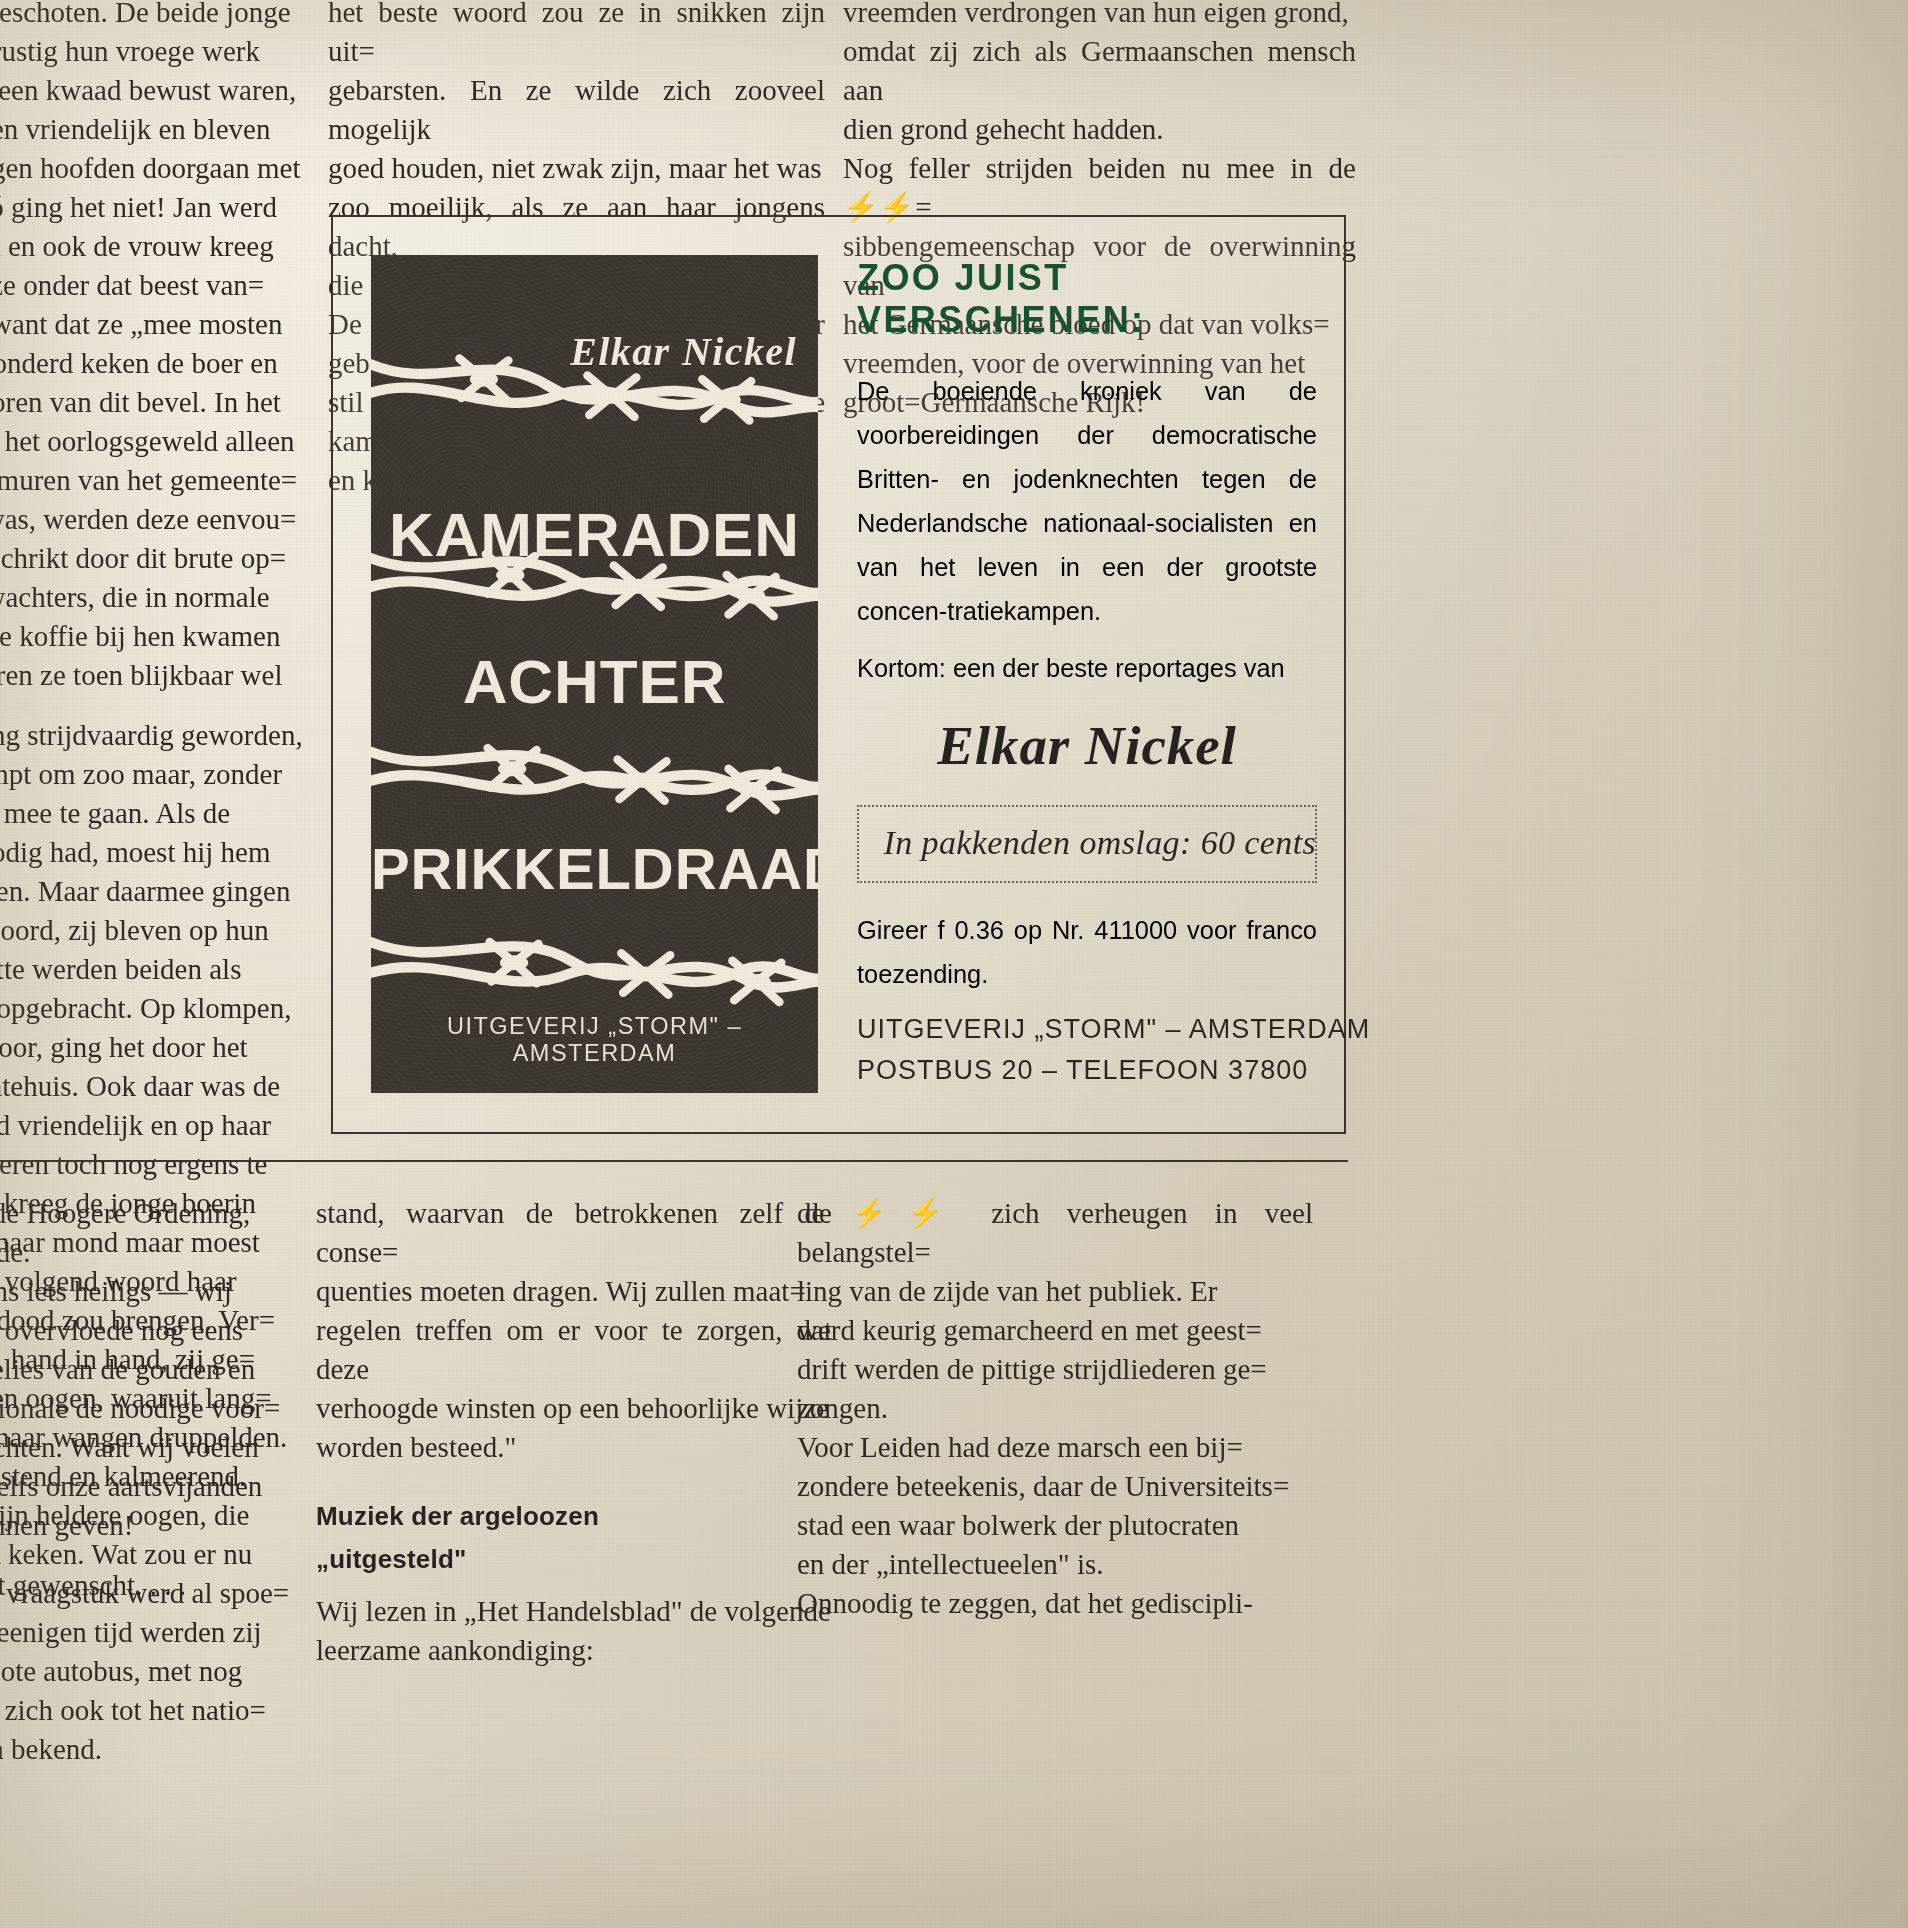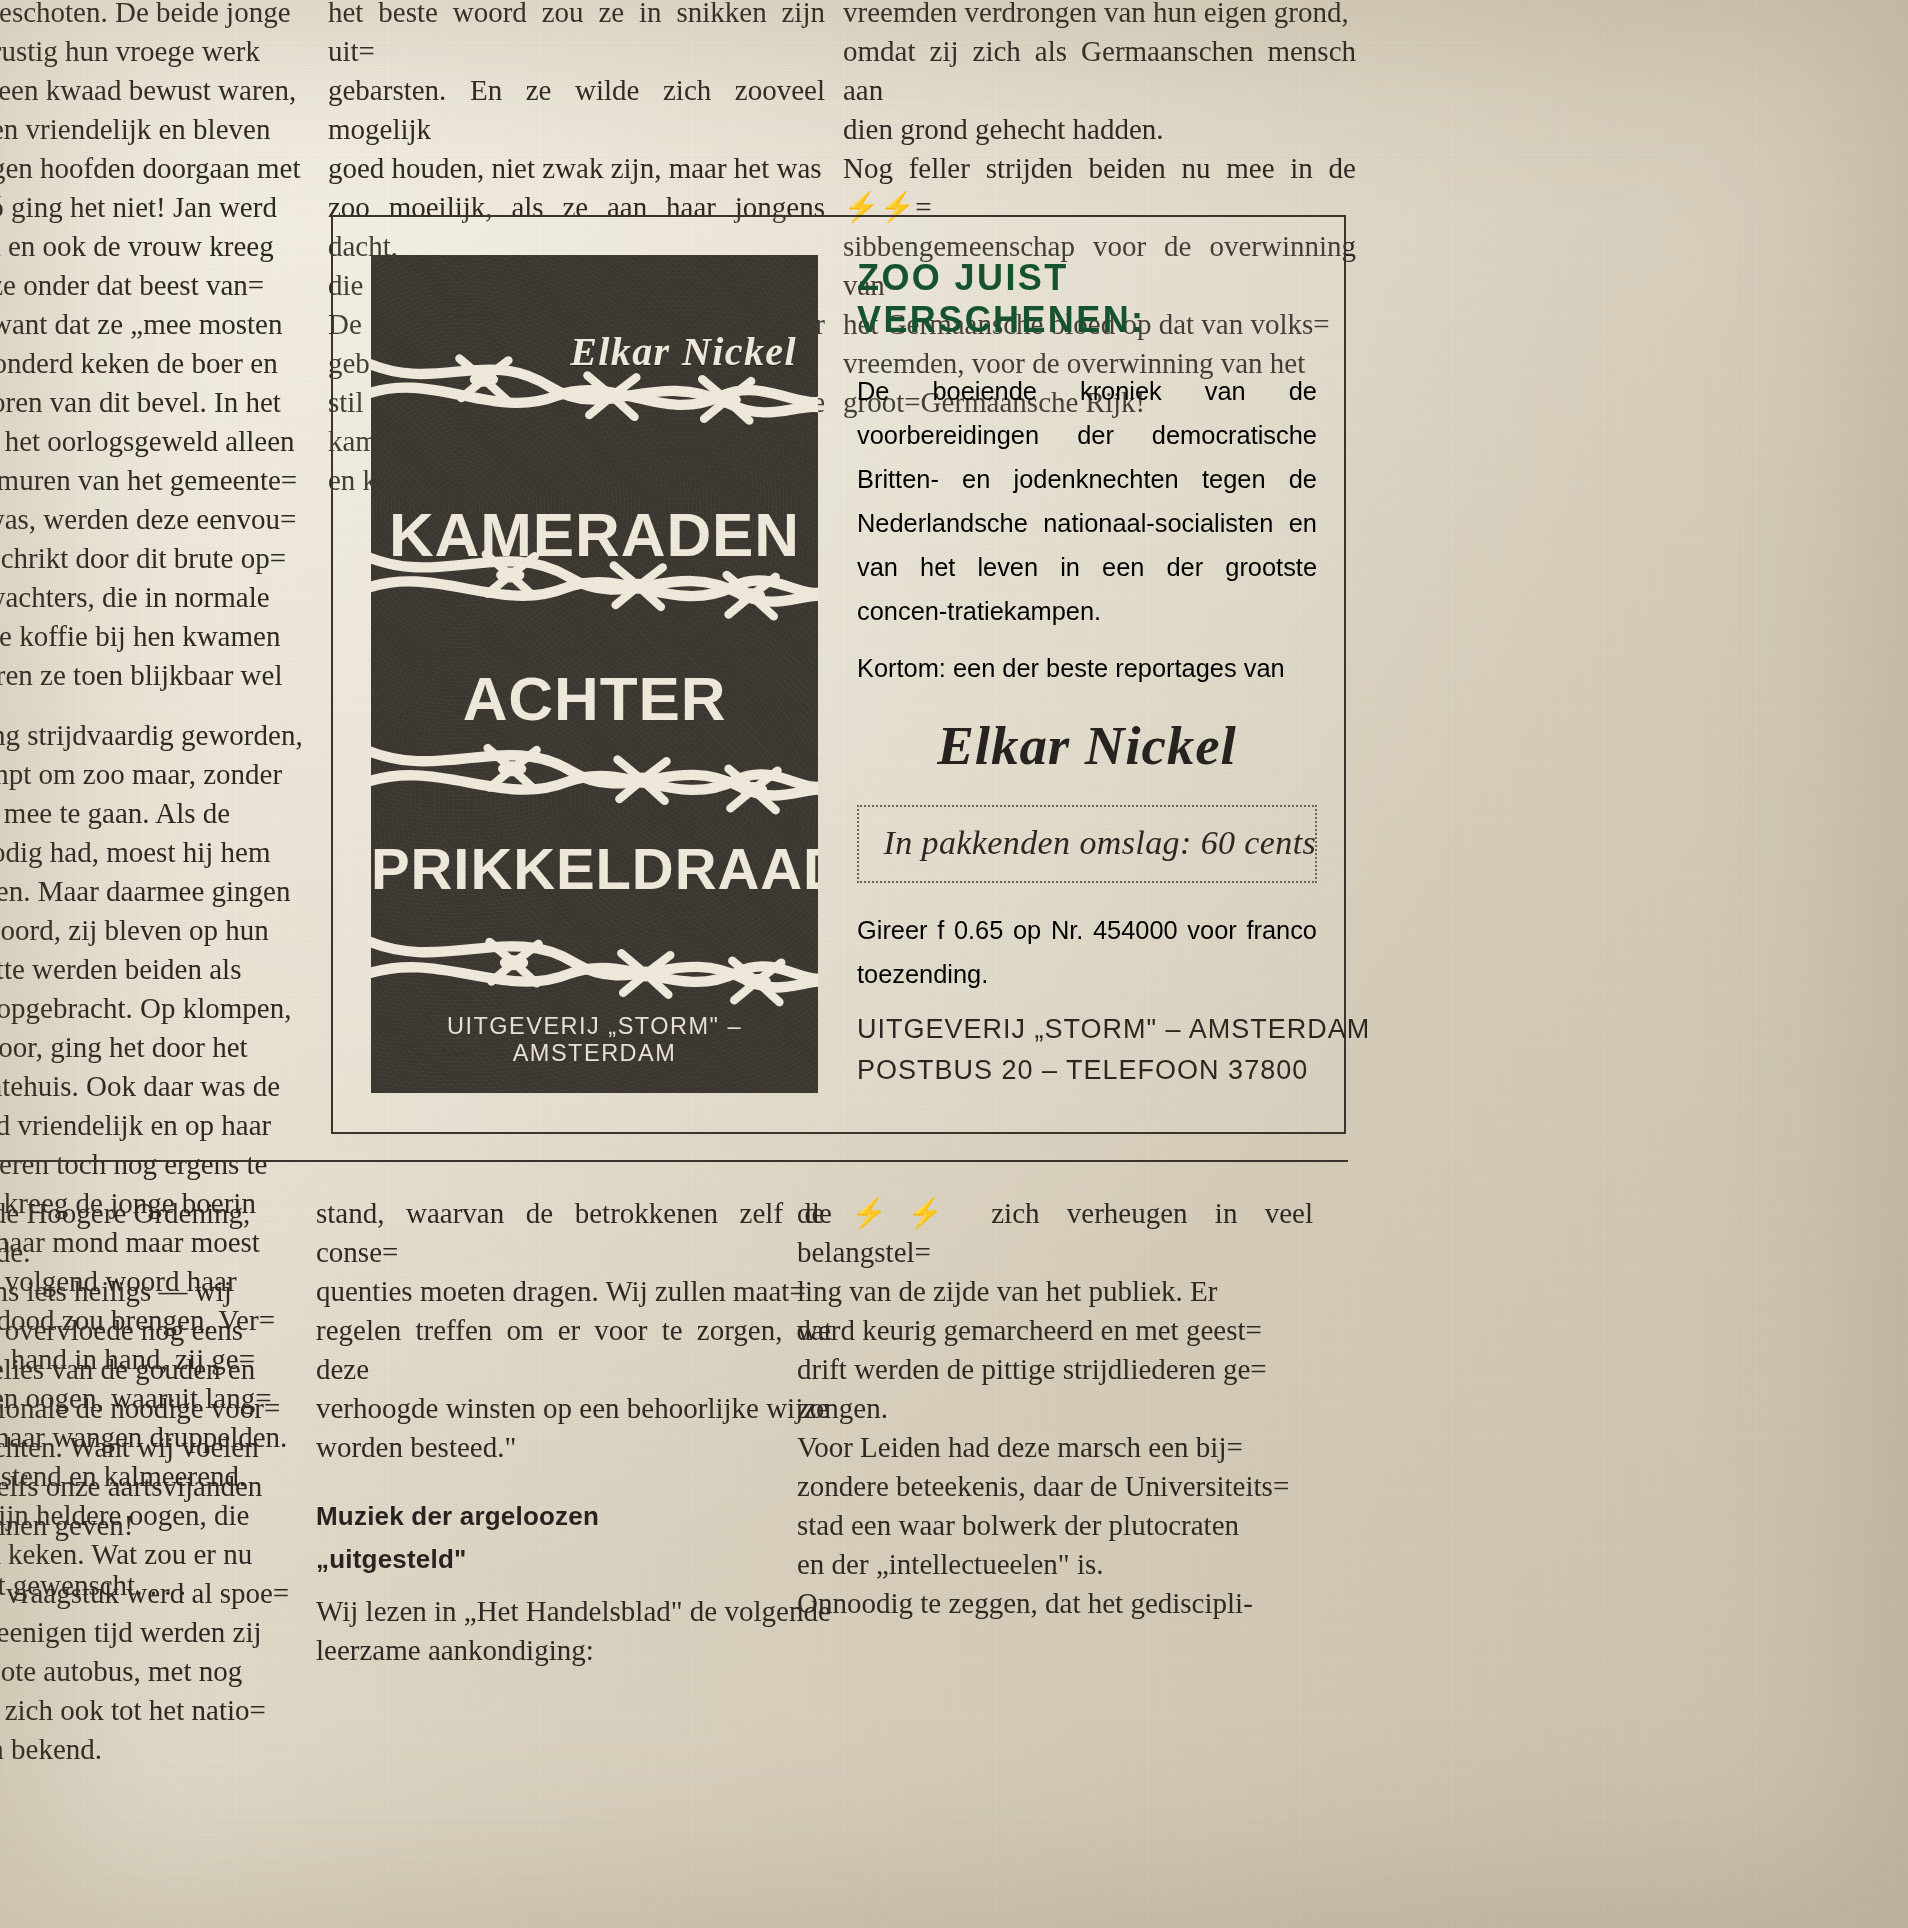--- a/index.html
+++ b/index.html
@@ -95,21 +95,21 @@
   }
   .cover-word{
     position:absolute;left:0;right:0;
     text-align:center;
     font-family:"Liberation Sans", sans-serif;
     font-weight:bold;
     color:#efe9dc;
     letter-spacing:0.9px;
   }
   #cover-w1{top:196px;font-size:62px;margin-top:48px;}
-  #cover-w2{top:408px;font-size:62px;}
+  #cover-w2{top:391px;font-size:62px;}
   #cover-w3{top:580px;font-size:58px;}
   .cover-imprint{
     position:absolute;left:0;right:0;bottom:26px;
     text-align:center;
     font-family:"Liberation Sans", sans-serif;
     font-size:23.5px;letter-spacing:1.5px;
     color:#e8e2d4;
   }
 
   
@@ -237,21 +237,21 @@
 
     <p class="ad-para tight">Kortom: een der beste reportages van</p>
 
     <div id="ad-author">Elkar Nickel</div>
 
 
     <div id="price-box">
       <div id="price-text">In pakkenden omslag: 60 cents</div>
     </div>
 
-    <p class="ad-para">Gireer f 0.65 op Nr. 454000 voor franco toezending.</p>
+    <p class="ad-para">Gireer f 0.36 op Nr. 411000 voor franco toezending.</p>
 
     <div class="ad-footer">UITGEVERIJ „STORM" – AMSTERDAM</div>
     <div class="ad-footer">POSTBUS 20 – TELEFOON 37800</div>
   </div>
 </div>
 
 <div class="section-rule" style="top:1160px;"></div>
 
 <div class="col serif-body" id="bot-left-col">
   <p>in de Hoogere Ordening,<br>aalde.<br>r ons iets heiligs — wij<br>ten overvloede nog eens<br>koelies van de gouden en<br>nationale de noodige voor=<br>trachten. Want wij voelen<br>n zelfs onze aartsvijanden<br>kunnen geven!<span style="display:block;height:21px"></span>niet gewenscht. . . .</p>

